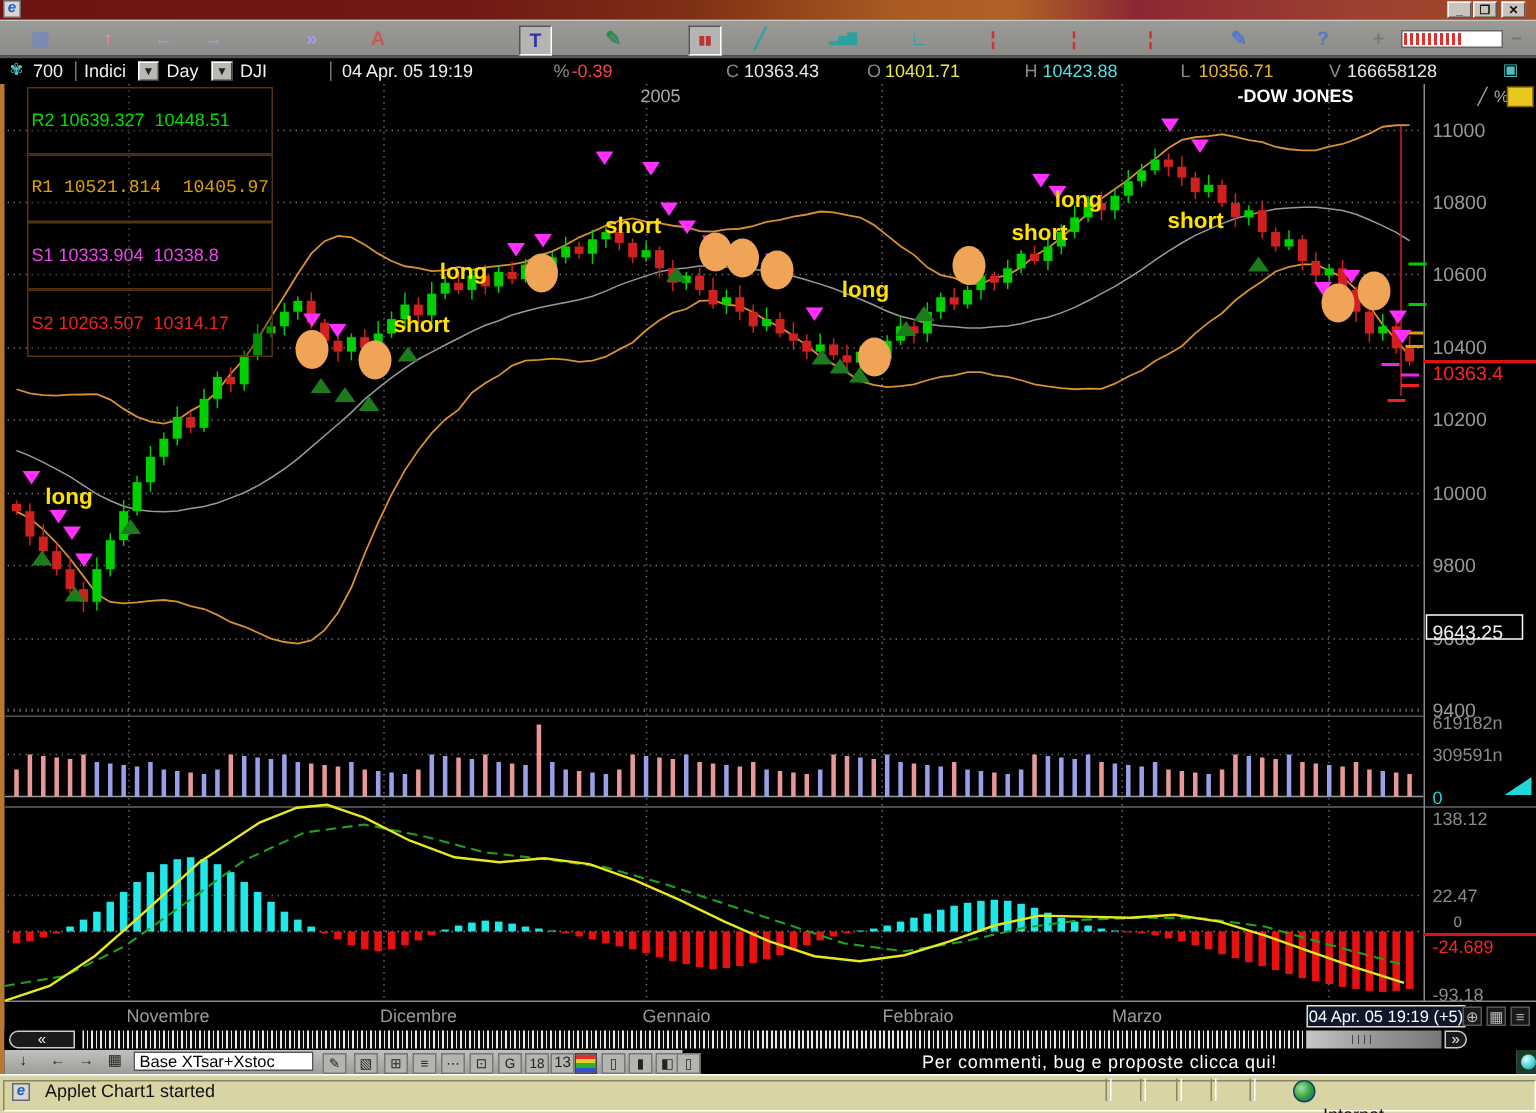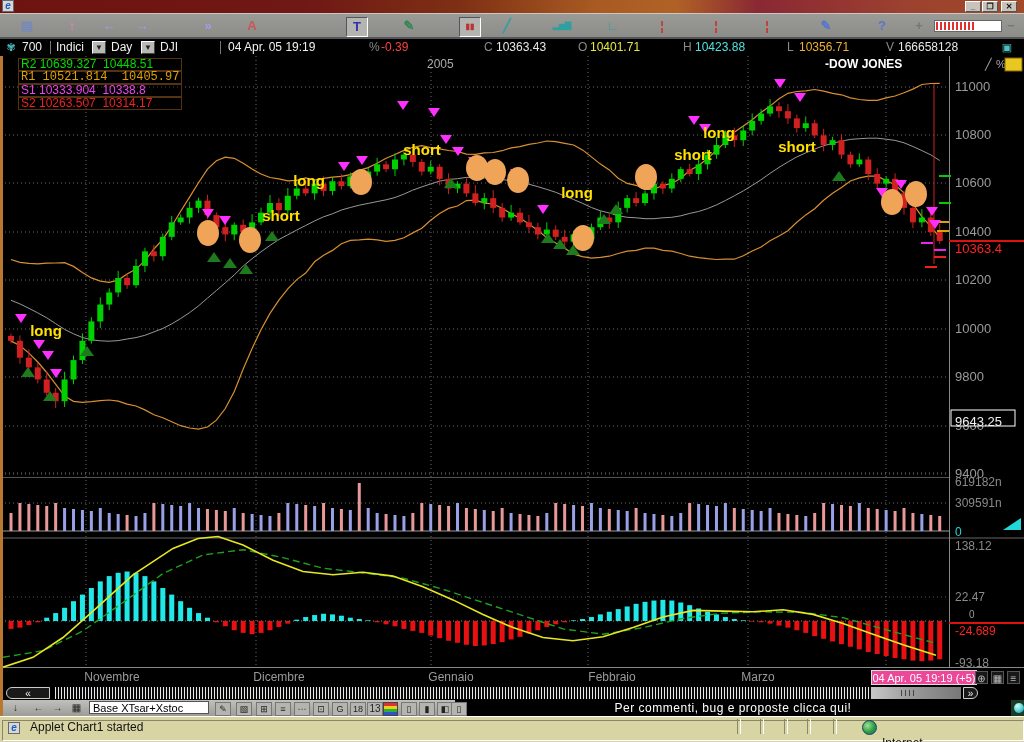--- a/index.html
+++ b/index.html
@@ -25,27 +25,27 @@
   #databar{position:absolute;left:0;top:39px;width:1024px;height:17px;background:#000;font-size:12px;line-height:17px;white-space:nowrap;}
   .db-item{position:absolute;top:0;}
   .db-sep{position:absolute;top:2px;width:1px;height:13px;background:#777;}
   .db-dd{position:absolute;top:2px;width:14px;height:13px;background:#b8b8b4;border:1px solid #fff;border-right-color:#444;border-bottom-color:#444;
     box-sizing:border-box;font-size:8px;line-height:11px;text-align:center;color:#222;}
   .db-ico{position:absolute;top:1px;width:16px;height:14px;color:#4fc0c0;font-size:11px;line-height:14px;text-align:center;}
   
   #applet{position:absolute;left:0;top:56px;width:1024px;height:660px;background:#000;border-left:3px solid #b87830;box-sizing:border-box;}
   #chart-svg{position:absolute;left:0;top:0;}
   #pivots{position:absolute;left:15px;top:2px;font-size:12px;line-height:11px;}
-  .pivrow{border:1px solid #553311;padding:0 2px;margin-bottom:0px;white-space:pre;background:rgba(0,0,0,.3);}
+  .pivrow{border:1px solid #553311;padding:16px 2px;margin-bottom:0px;white-space:pre;background:rgba(0,0,0,.3);}
   #dowjones{position:absolute;left:822px;top:1px;color:#fff;font-weight:bold;font-size:12px;}
   #yearlbl{position:absolute;left:424px;top:1px;color:#aaa;font-size:12px;}
   #months{position:absolute;left:0;top:613px;width:1024px;height:16px;color:#9a9a9a;font-size:12px;}
   .mlabel{position:absolute;top:1px;transform:translateX(-50%);}
   #datebox{position:absolute;left:868px;top:614px;width:106px;height:15px;border:1px solid #ddd;color:#fff;font-size:11px;
-    text-align:center;line-height:15px;background:#ec4899;box-sizing:border-box;}
+    text-align:center;line-height:15px;background:#0f172a;box-sizing:border-box;}
   .ric{position:absolute;width:13px;height:13px;color:#bbb;font-size:10px;line-height:13px;text-align:center;border:1px solid #555;background:#181818;box-sizing:border-box;}
   
   #scrollstrip{position:absolute;left:0;top:630px;width:1024px;height:14px;background:#000;}
   #sc-left{position:absolute;left:3px;top:1px;width:44px;height:12px;background:#1a1a1a;border:1px solid #ccc;border-radius:6px 0 0 6px;
     color:#eee;font-size:10px;line-height:11px;text-align:center;box-sizing:border-box;}
   #sc-stripes{position:absolute;left:52px;top:1px;width:816px;height:12px;background:repeating-linear-gradient(90deg,#e8e8e8 0 1px,#0a0a0a 1px 3px);}
   #sc-slider{position:absolute;left:868px;top:1px;width:90px;height:12px;background:linear-gradient(90deg,#c8c8c8,#9a9a9a 45%,#787878);}
   #sc-grip{position:absolute;left:30px;top:3px;width:14px;height:6px;background:repeating-linear-gradient(90deg,#444 0 1px,transparent 1px 4px);}
   #sc-right{position:absolute;left:960px;top:1px;width:15px;height:12px;background:#1a1a1a;border:1px solid #ccc;border-radius:0 6px 6px 0;
     color:#eee;font-size:10px;line-height:11px;text-align:center;box-sizing:border-box;}

